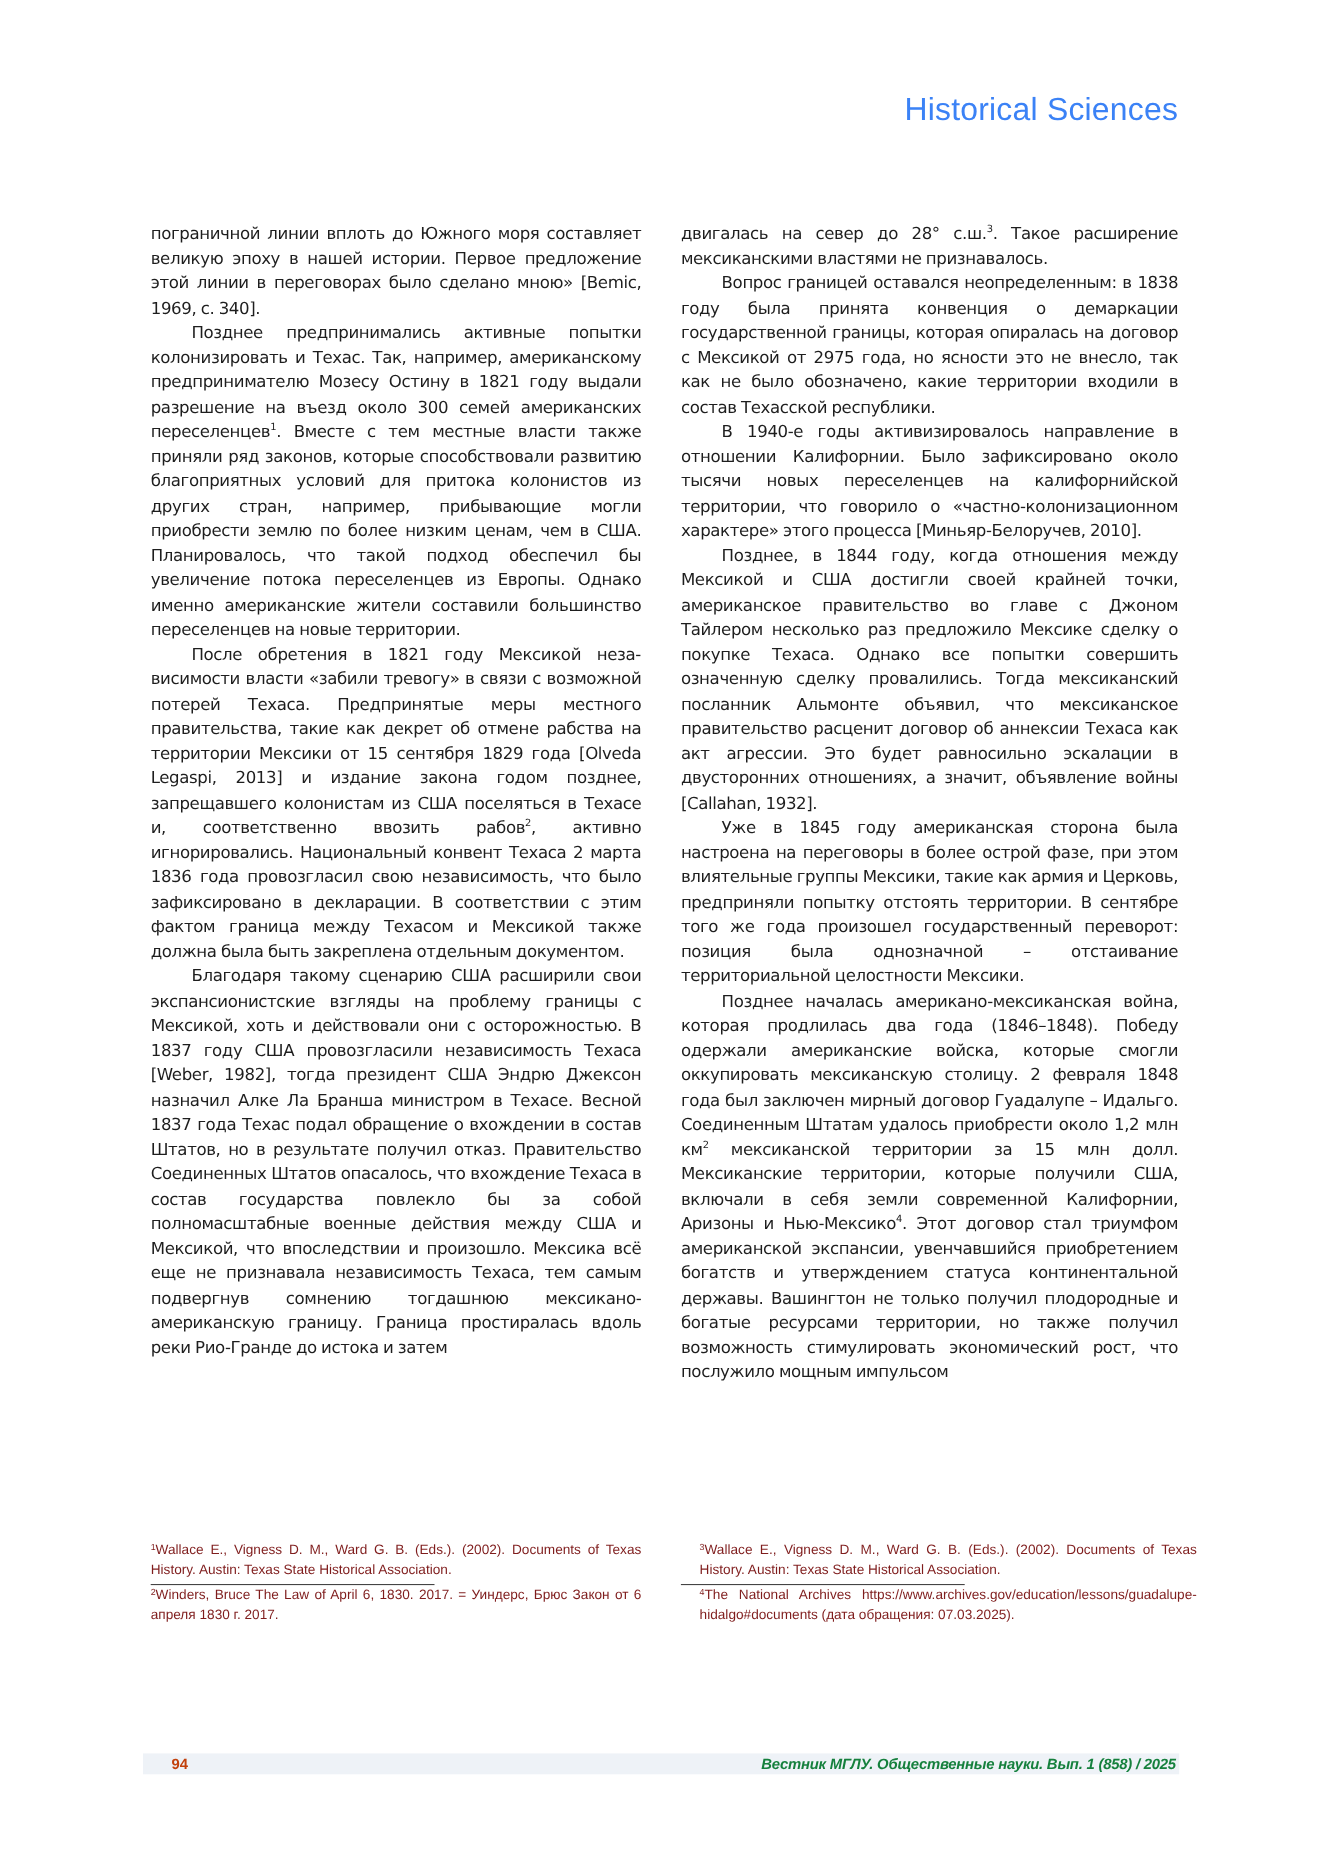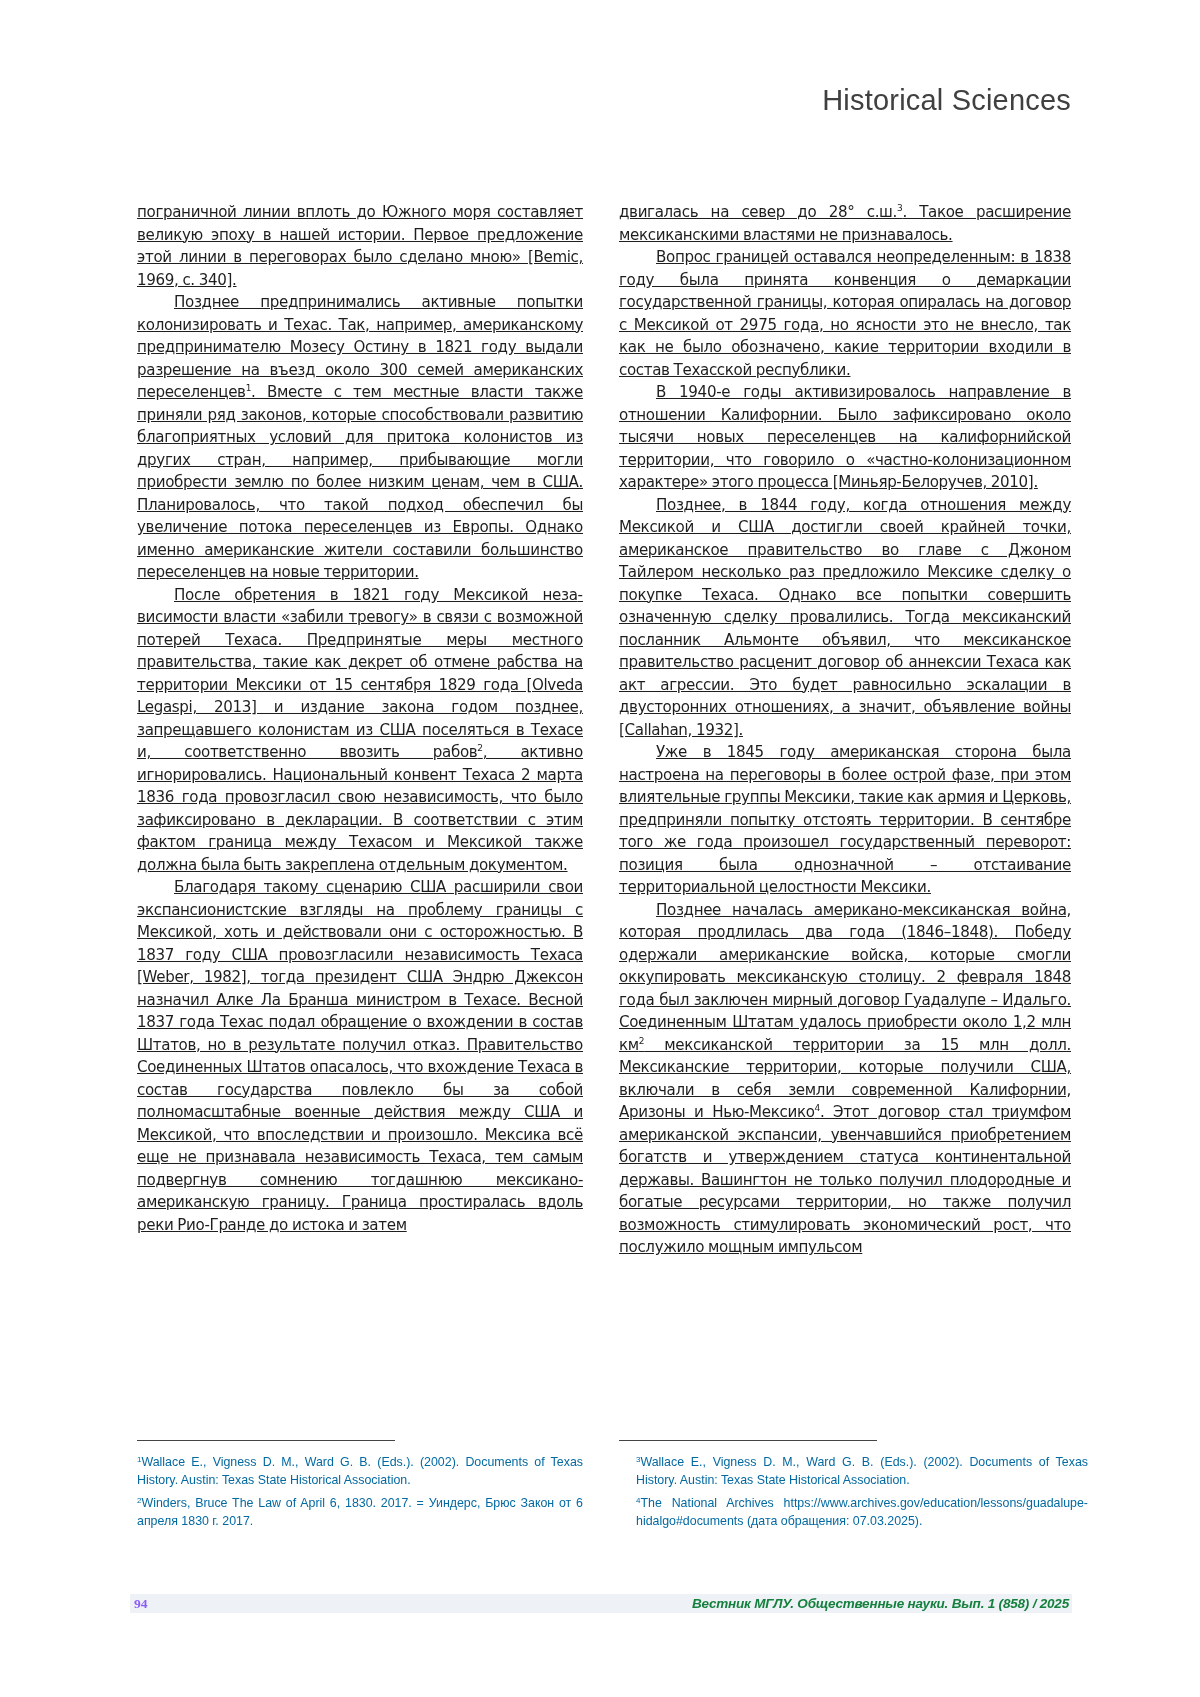--- a/index.html
+++ b/index.html
@@ -13,64 +13,63 @@
       position: relative;
       overflow: hidden;
       color: #1e1e1e;
     }
     .section-heading {
       position: absolute;
       top: 84px;
       right: 129px;
       font-family: "Liberation Sans", sans-serif;
       font-size: 29px;
-      color: #404040;
+      color: #3b82f6;
       letter-spacing: 0.2px;
       margin: 0;
       font-weight: normal;
     }
     .column {
       position: absolute;
       top: 201px;
       font-family: "DejaVu Sans", sans-serif;
       font-size: 15.1px;
       line-height: 22.5px;
       letter-spacing: -0.35px;
       word-spacing: -0.5px;
     }
     .col-left { left: 137px; width: 446px; }
     .col-right { left: 619px; width: 452px; }
     .column p {
       margin: 0;
       text-align: justify;
       hyphens: manual;
-      text-decoration: underline;
     }
     .column p.indent { text-indent: 37px; }
     sup {
       font-size: 9px;
       line-height: 0;
       vertical-align: 6px;
     }
     .fn-rule {
       position: absolute;
       top: 1440px;
       width: 258px;
       height: 0;
       border-top: 1.3px solid #444;
     }
     .fn-rule.left { left: 137px; }
     .fn-rule.right { left: 619px; }
     .footnotes {
       position: absolute;
-      top: 1453px;
+      top: 1400px;
       font-family: "Liberation Sans", sans-serif;
       font-size: 12.4px;
       line-height: 18px;
-      color: #0369a1;
+      color: #7f1d1d;
     }
     .footnotes.left { left: 137px; width: 446px; }
     .footnotes.right { left: 619px; width: 452px; margin-left: 17px; }
     .footnotes p {
       margin: 0 0 5px 0;
       text-align: justify;
     }
     .footnotes sup {
       font-size: 8px;
       vertical-align: 4px;
@@ -79,26 +78,26 @@
       position: absolute;
       top: 1594px;
       left: 130px;
       width: 942px;
       height: 19px;
       background: #eef2f7;
     }
     .page-number {
       position: absolute;
       top: 1594px;
-      left: 134px;
-      font-family: Liberation Serif, serif;
+      left: 156px;
+      font-family: Liberation Sans, sans-serif;
       font-size: 13.5px;
       font-weight: bold;
       line-height: 19px;
-      color: #8b5cf6;
+      color: #c2410c;
     }
     .journal-info {
       position: absolute;
       top: 1594px;
       right: 131px;
       font-family: "Liberation Sans", sans-serif;
       font-size: 13.5px;
       font-weight: bold;
       font-style: italic;
       line-height: 19px;

